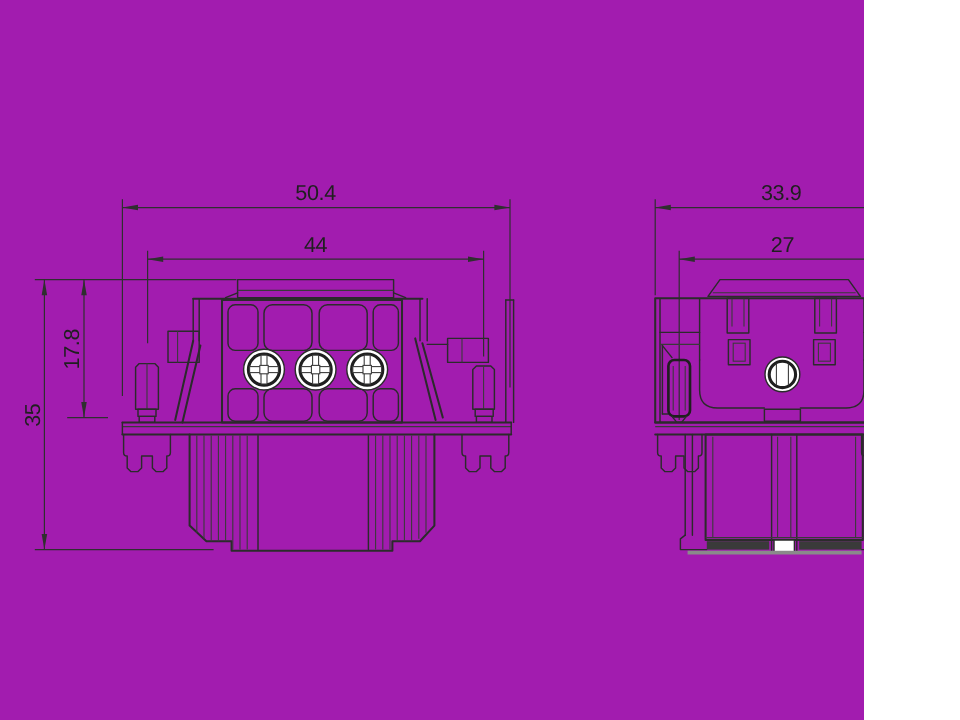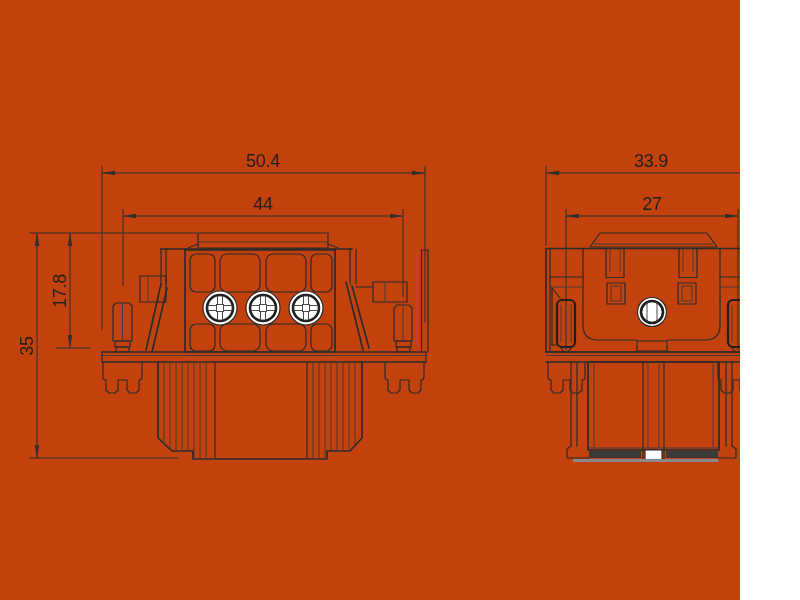--- a/index.html
+++ b/index.html
@@ -1,17 +1,17 @@
 <!DOCTYPE html>
 <html><head>
 <meta charset="utf-8">
 <style>
   html,body{margin:0;padding:0;background:#fff;}
-  .stage{position:relative;width:720px;height:600px;background:#c2410c;overflow:hidden;
-         font-family:"Liberation Sans",sans-serif;padding-left:20px;}
+  .stage{position:relative;width:720px;height:600px;background:#a21caf;overflow:hidden;
+         font-family:"Liberation Sans",sans-serif;}
   svg{position:absolute;left:0;top:0;}
   
   .ol{stroke:#2b2b2b;stroke-width:1.7;fill:none;stroke-linejoin:round;stroke-linecap:round;}
   .ml{stroke:#2b2b2b;stroke-width:1.2;fill:none;stroke-linejoin:round;stroke-linecap:round;}
   .tl{stroke:#3a3a3a;stroke-width:0.9;fill:none;}
   .dim{stroke:#2f2f2f;stroke-width:1;fill:none;}
   .arr{fill:#2f2f2f;stroke:none;}
   .wfill{fill:#ffffff;}
   .ring{stroke:#1f1f1f;stroke-width:2.6;fill:none;}
   .ring2{stroke:#1f1f1f;stroke-width:2.2;fill:none;}

